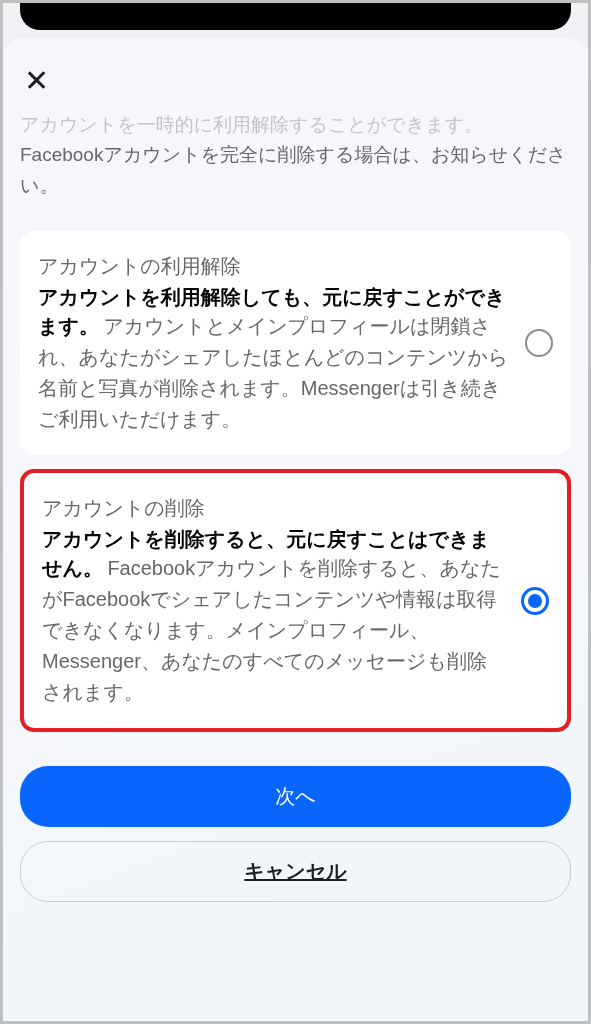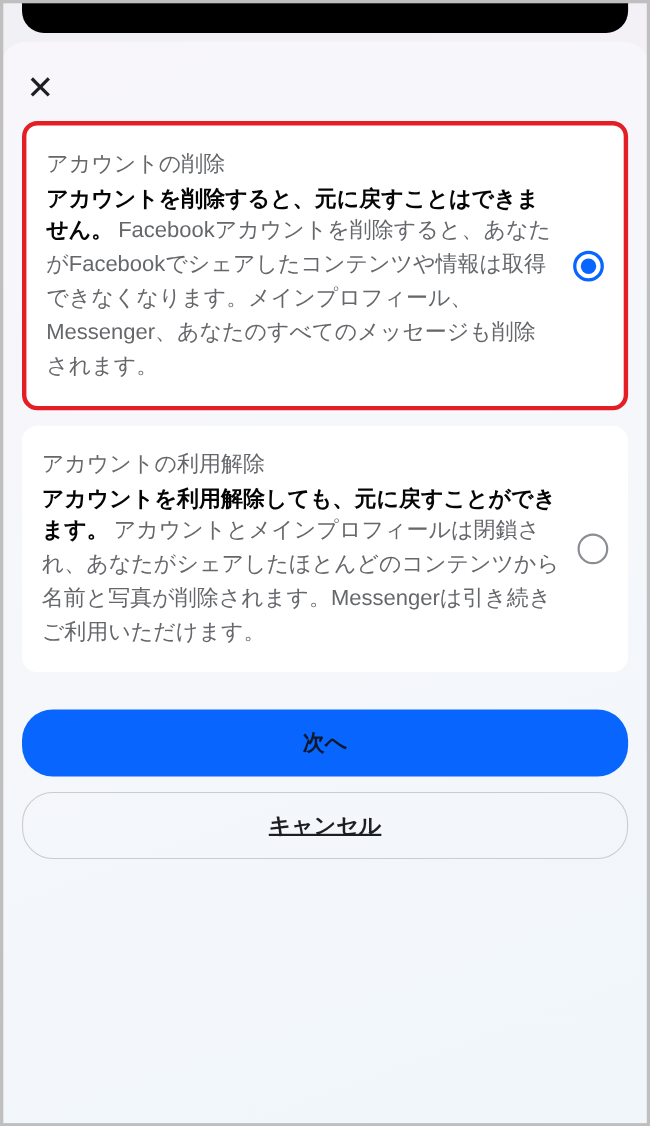--- a/index.html
+++ b/index.html
@@ -99,26 +99,26 @@
     .radio.selected::after {
       content: "";
       width: 14px;
       height: 14px;
       background: #0866ff;
       border-radius: 50%;
     }
     .btn-primary {
       width: 100%;
       background: #0866ff;
-      color: #0f172a;
+      color: #ffffff;
       border: none;
       border-radius: 28px;
       padding: 17px;
       font-size: 20px;
-      font-weight: 700;
+      font-weight: 400;
       cursor: pointer;
       margin-top: 20px;
       margin-bottom: 14px;
     }
     .btn-secondary {
       width: 100%;
       background: transparent;
       color: #1c1e21;
       border: 1.5px solid #c9ccd1;
       border-radius: 28px;
@@ -142,37 +142,41 @@
 <body>
 
 <div class="status-bar"></div>
 
 <div class="modal-container">
 
   <button class="close-btn">
     <span>✕</span>
   </button>
 
-
-  <div class="option-card highlighted">
-    <div class="option-content">
-      <div class="option-title">アカウントの削除</div>
-      <span class="option-bold">アカウントを削除すると、元に戻すことはできません。</span>
-      <span class="option-body">Facebookアカウントを削除すると、あなたがFacebookでシェアしたコンテンツや情報は取得できなくなります。メインプロフィール、Messenger、あなたのすべてのメッセージも削除されます。</span>
-    </div>
-    <div class="radio selected"></div>
+  <div class="intro-text">
+    <span class="intro-faded">アカウントを一時的に利用解除することができます。</span>
+    <span>Facebookアカウントを完全に削除する場合は、お知らせください。</span>
   </div>
 
   <div class="option-card">
     <div class="option-content">
       <div class="option-title">アカウントの利用解除</div>
       <span class="option-bold">アカウントを利用解除しても、元に戻すことができます。</span>
       <span class="option-body">アカウントとメインプロフィールは閉鎖され、あなたがシェアしたほとんどのコンテンツから名前と写真が削除されます。Messengerは引き続きご利用いただけます。</span>
     </div>
     <div class="radio"></div>
   </div>
 
+  <div class="option-card highlighted">
+    <div class="option-content">
+      <div class="option-title">アカウントの削除</div>
+      <span class="option-bold">アカウントを削除すると、元に戻すことはできません。</span>
+      <span class="option-body">Facebookアカウントを削除すると、あなたがFacebookでシェアしたコンテンツや情報は取得できなくなります。メインプロフィール、Messenger、あなたのすべてのメッセージも削除されます。</span>
+    </div>
+    <div class="radio selected"></div>
+  </div>
+
   <button class="btn-primary">次へ</button>
   <button class="btn-secondary">キャンセル</button>
 
 </div>
 
 <div class="screenshot-border"></div>
 
 </body></html>

